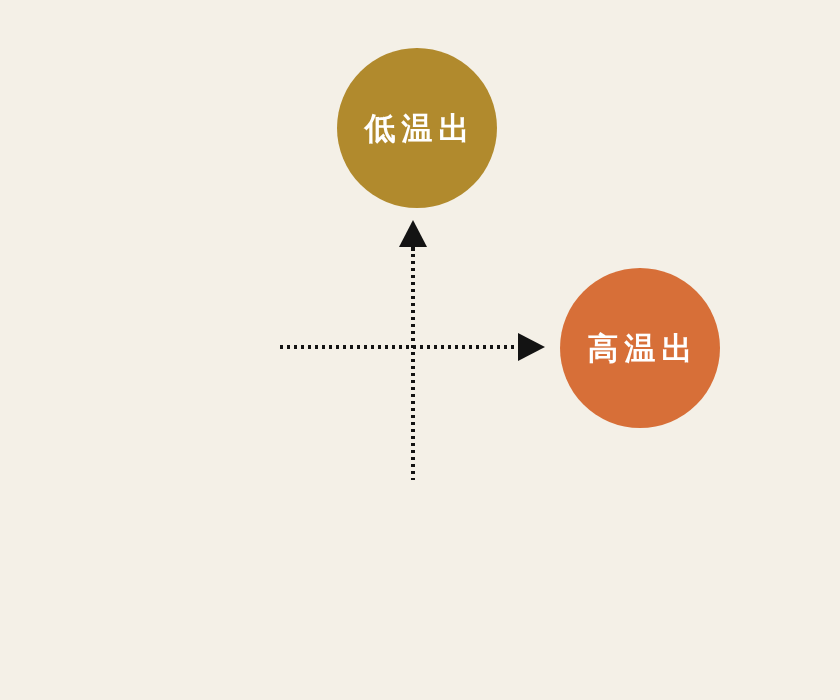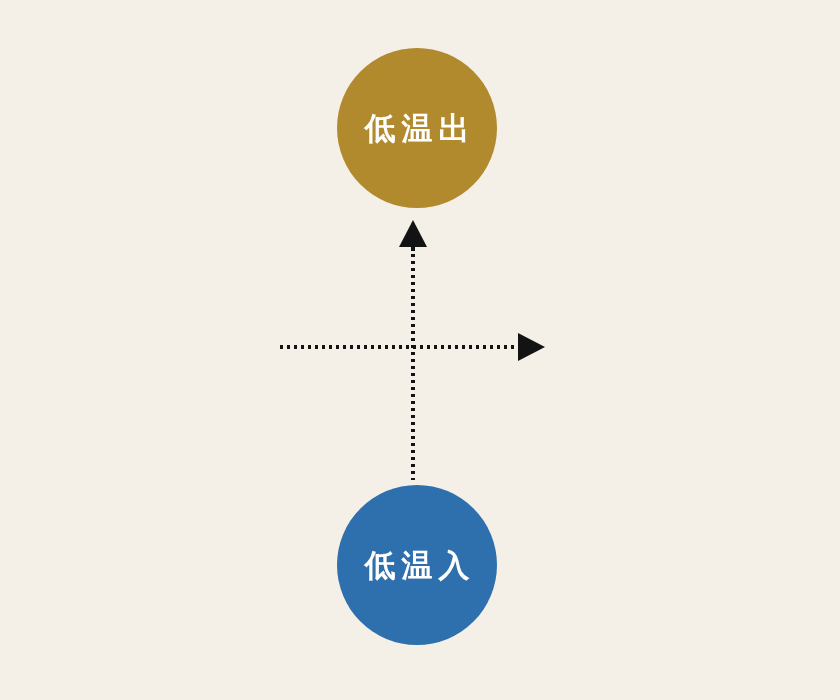--- a/index.html
+++ b/index.html
@@ -89,18 +89,18 @@
   <div class="arrowhead-up"></div>
 
   <div class="line-horizontal"></div>
   <div class="arrowhead-right"></div>
 
   <div class="node node-top" style="background-color: rgb(177, 138, 45);">
     <span class="label">低温出</span>
   </div>
 
 
+  <div class="node node-right" style="background-color: rgb(215, 111, 56);">
+    <span class="label">高温出</span>
+  </div>
 
-  <div class="node node-bottom" style="background-color: rgb(46, 111, 174);">
-    <span class="label">低温入</span>
-  </div>
 
 </div>
 
 </body></html>

